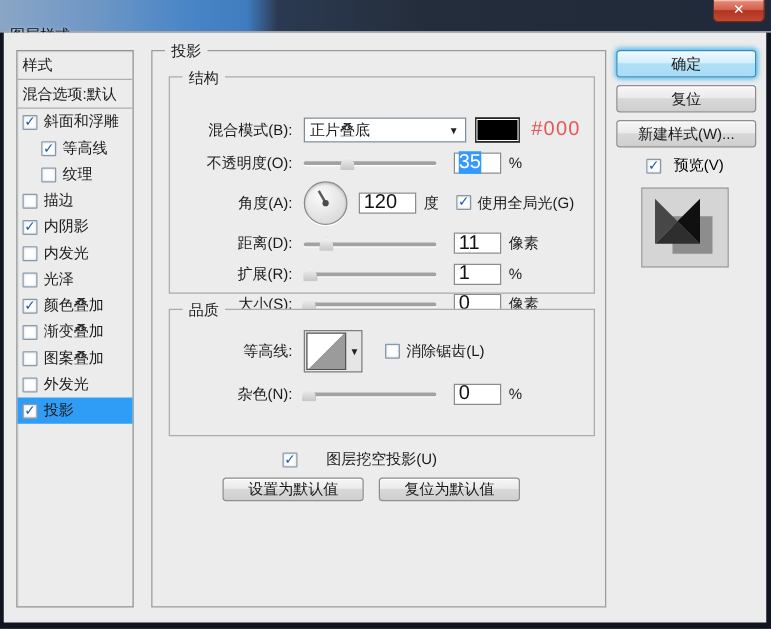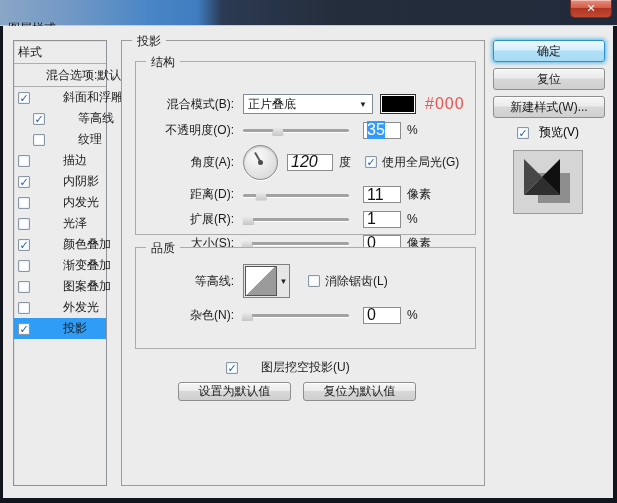--- a/index.html
+++ b/index.html
@@ -47,21 +47,21 @@
   .list-header { border-bottom:1px solid #aeaeae; height:23px; }
   .list-blend { border-bottom:1px solid #aeaeae; height:23px; }
   .list-row.indent { padding-left:19px; }
   .list-row.selected { background:#2f9cf5; }
   .cb {
     flex:0 0 auto; width:12px; height:12px; margin-right:5px;
     background:#fff; border:1px solid #8a97a5; border-radius:1px;
     font-size:11px; font-weight:bold; color:#2159b5; line-height:10px;
     text-align:center; box-shadow:inset 0 0 2px rgba(120,160,200,.5);
   }
-  .list-row .rowlabel { white-space:nowrap;margin-left:28px; }
+  .list-row .rowlabel { white-space:nowrap; }
 
   
   .main-panel {
     position:absolute; left:118px; top:14px; width:364px; height:446px;
     border:1px solid #9b9b9b; background:#ececec;
   }
   .legend {
     position:absolute; top:-8px; left:10px; background:#ececec;
     padding:0 5px; font-size:12px; color:#1a1a1a;
   }
@@ -119,21 +119,21 @@
     position:relative; width:35px; height:35px; border-radius:50%;
     border:1px solid #8a8a8a; margin-right:9px; cursor:pointer;
     background:radial-gradient(circle at 38% 32%, #fbfbfb, #dedede 70%, #cfcfcf);
     box-shadow:inset 0 1px 2px rgba(0,0,0,.2), 0 1px 0 #fff;
   }
   .needle {
     position:absolute; left:16px; top:16px; width:2px; height:13px;
     background:#5a5a5a; transform-origin:1px 1px; transform:rotate(150deg);
   }
   .hub { position:absolute; left:14px; top:14px; width:5px; height:5px; border-radius:50%; background:#4a4a4a; }
-  .angle-field { width:46px;font-style:italic; }
+  .angle-field { width:46px; }
 
   .cb-inline { display:flex; align-items:center; margin-left:14px; cursor:pointer; }
   .cb-inline .cb { margin-right:5px; }
 
   .contour-picker {
     width:47px; height:34px; border:1px solid #7f7f7f; background:#e6e6e6;
     display:flex; align-items:stretch; cursor:pointer; margin-right:4px;
   }
   .contour-thumb {
     width:32px; margin:1px; background:linear-gradient(135deg,#ffffff 49.5%,#9b9b9b 50%);

